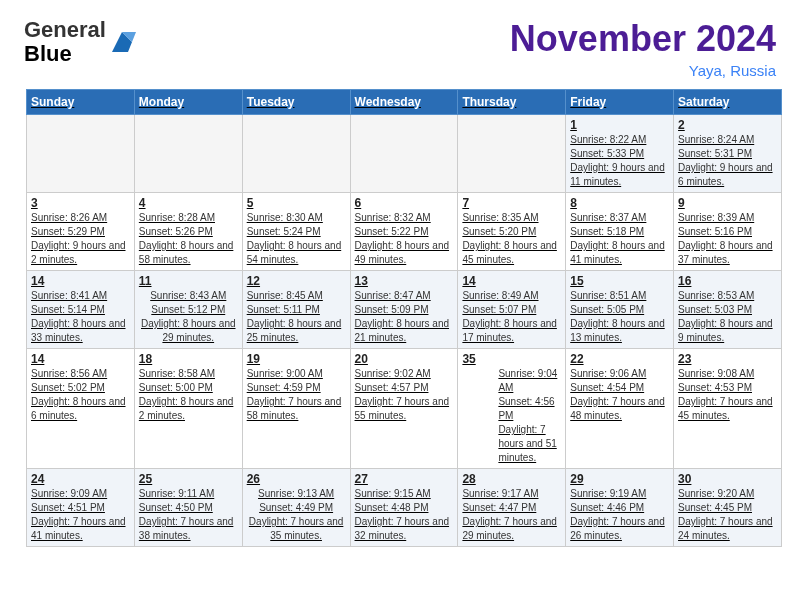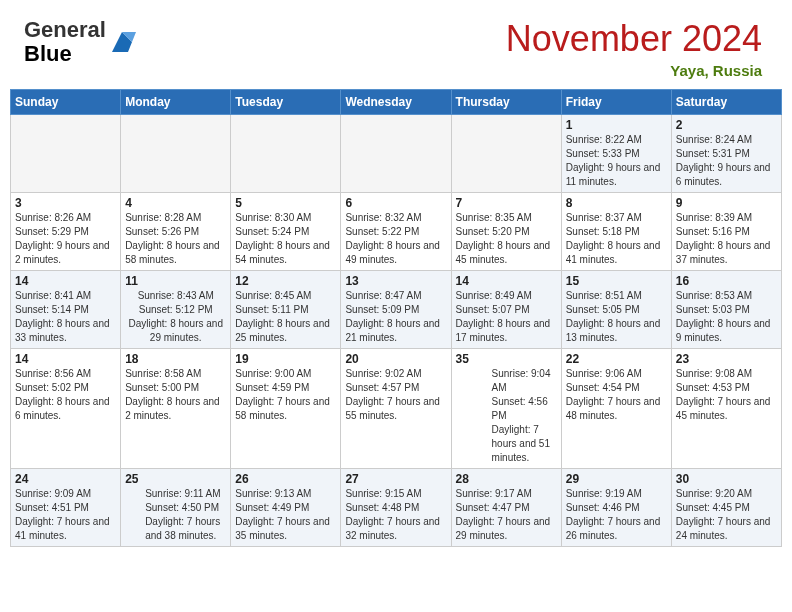--- a/index.html
+++ b/index.html
@@ -1,30 +1,30 @@
 <!DOCTYPE html>
 <html><head>
   <meta charset="utf-8">
   <style>
     * { margin: 0; padding: 0; box-sizing: border-box; }
     body { width: 792px; height: 612px; font-family: Arial, sans-serif; background: #fff; overflow: hidden; }
     
-    .header { display: flex; justify-content: space-between; align-items: flex-start; padding: 18px 30px 10px 24px; }
+    .header { display: flex; justify-content: space-between; align-items: flex-start; padding: 18px 16px 10px 24px; }
     
     .logo { display: flex; align-items: center; }
     .logo-text { font-size: 22px; font-weight: bold; line-height: 1.1; }
     .logo-general { color: #333; }
     .logo-blue { color: #000000; }
     .logo-icon { width: 28px; height: 28px; margin-left: 2px; }
     
     .title-block { text-align: right; }
-    .month-year { font-size: 36px; font-weight: 400; color: #b91c1c; }
-    .location { font-size: 15px; color: #4d7c0f; margin-top: 2px; font-weight: bold; }
-    
-    .calendar { padding: 0 10px 8px 10px; }
+    .month-year { font-size: 36px; font-weight: 700; color: #4c1d95; }
+    .location { font-size: 15px; color: #3b82f6; margin-top: 2px; }
+    
+    .calendar { padding: 0 10px 8px 26px; text-decoration: underline; }
     
     .cal-table { width: 100%; border-collapse: collapse; table-layout: fixed; }
     
     .cal-table th {
       background: #2a6db5;
       color: #fff;
       font-size: 12px;
       font-weight: bold;
       padding: 5px 4px;
       text-align: left;
@@ -234,27 +234,27 @@
         </tr>
         <tr>
           <td class="alt-row">
             <span class="day-num">24</span>
             <div class="day-info" style="white-space: pre-line;">Sunrise: 9:09 AM
 Sunset: 4:51 PM
 Daylight: 7 hours and 41 minutes.</div>
           </td>
           <td class="alt-row">
             <span class="day-num">25</span>
-            <div class="day-info" style="white-space: pre-line; margin-left: 20px;">Sunrise: 9:11 AM
+            <div class="day-info" style="white-space: pre-line;">Sunrise: 9:11 AM
 Sunset: 4:50 PM
 Daylight: 7 hours and 38 minutes.</div>
           </td>
           <td class="alt-row">
             <span class="day-num">26</span>
-            <div class="day-info" style="white-space: pre-line;">Sunrise: 9:13 AM
+            <div class="day-info" style="white-space: pre-line; text-align: center;">Sunrise: 9:13 AM
 Sunset: 4:49 PM
 Daylight: 7 hours and 35 minutes.</div>
           </td>
           <td class="alt-row">
             <span class="day-num">27</span>
             <div class="day-info" style="white-space: pre-line;">Sunrise: 9:15 AM
 Sunset: 4:48 PM
 Daylight: 7 hours and 32 minutes.</div>
           </td>
           <td class="alt-row">

